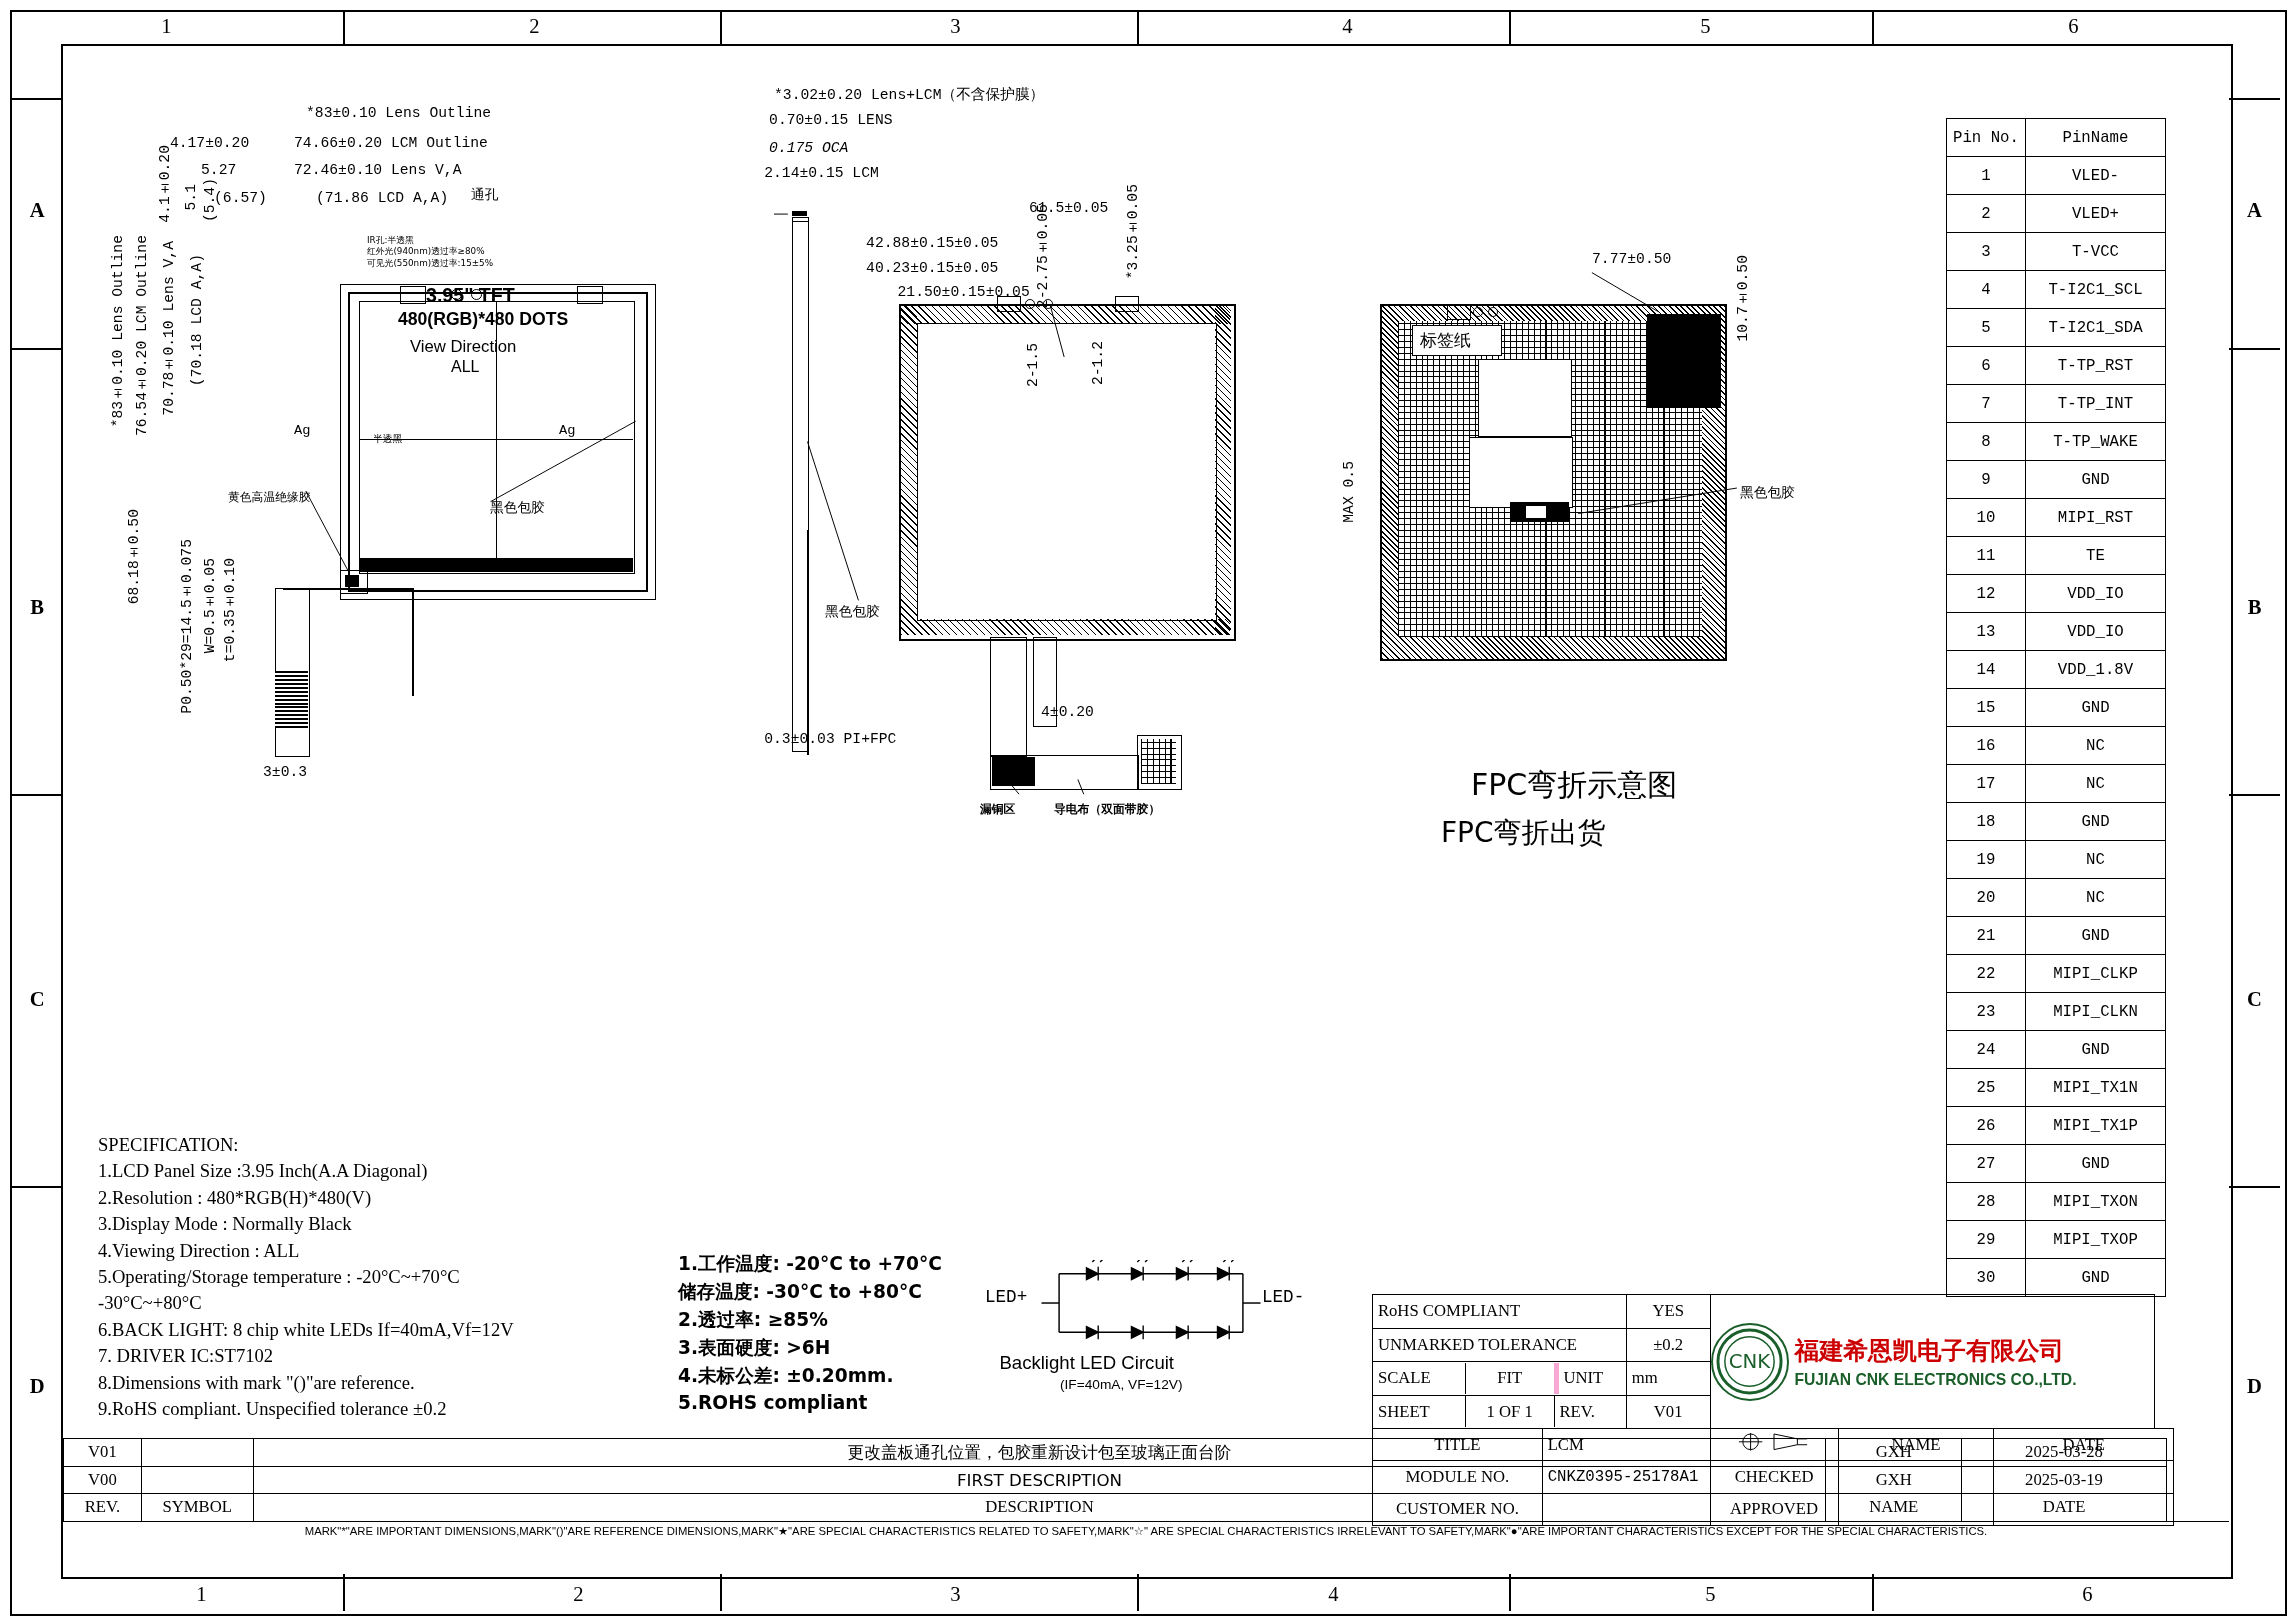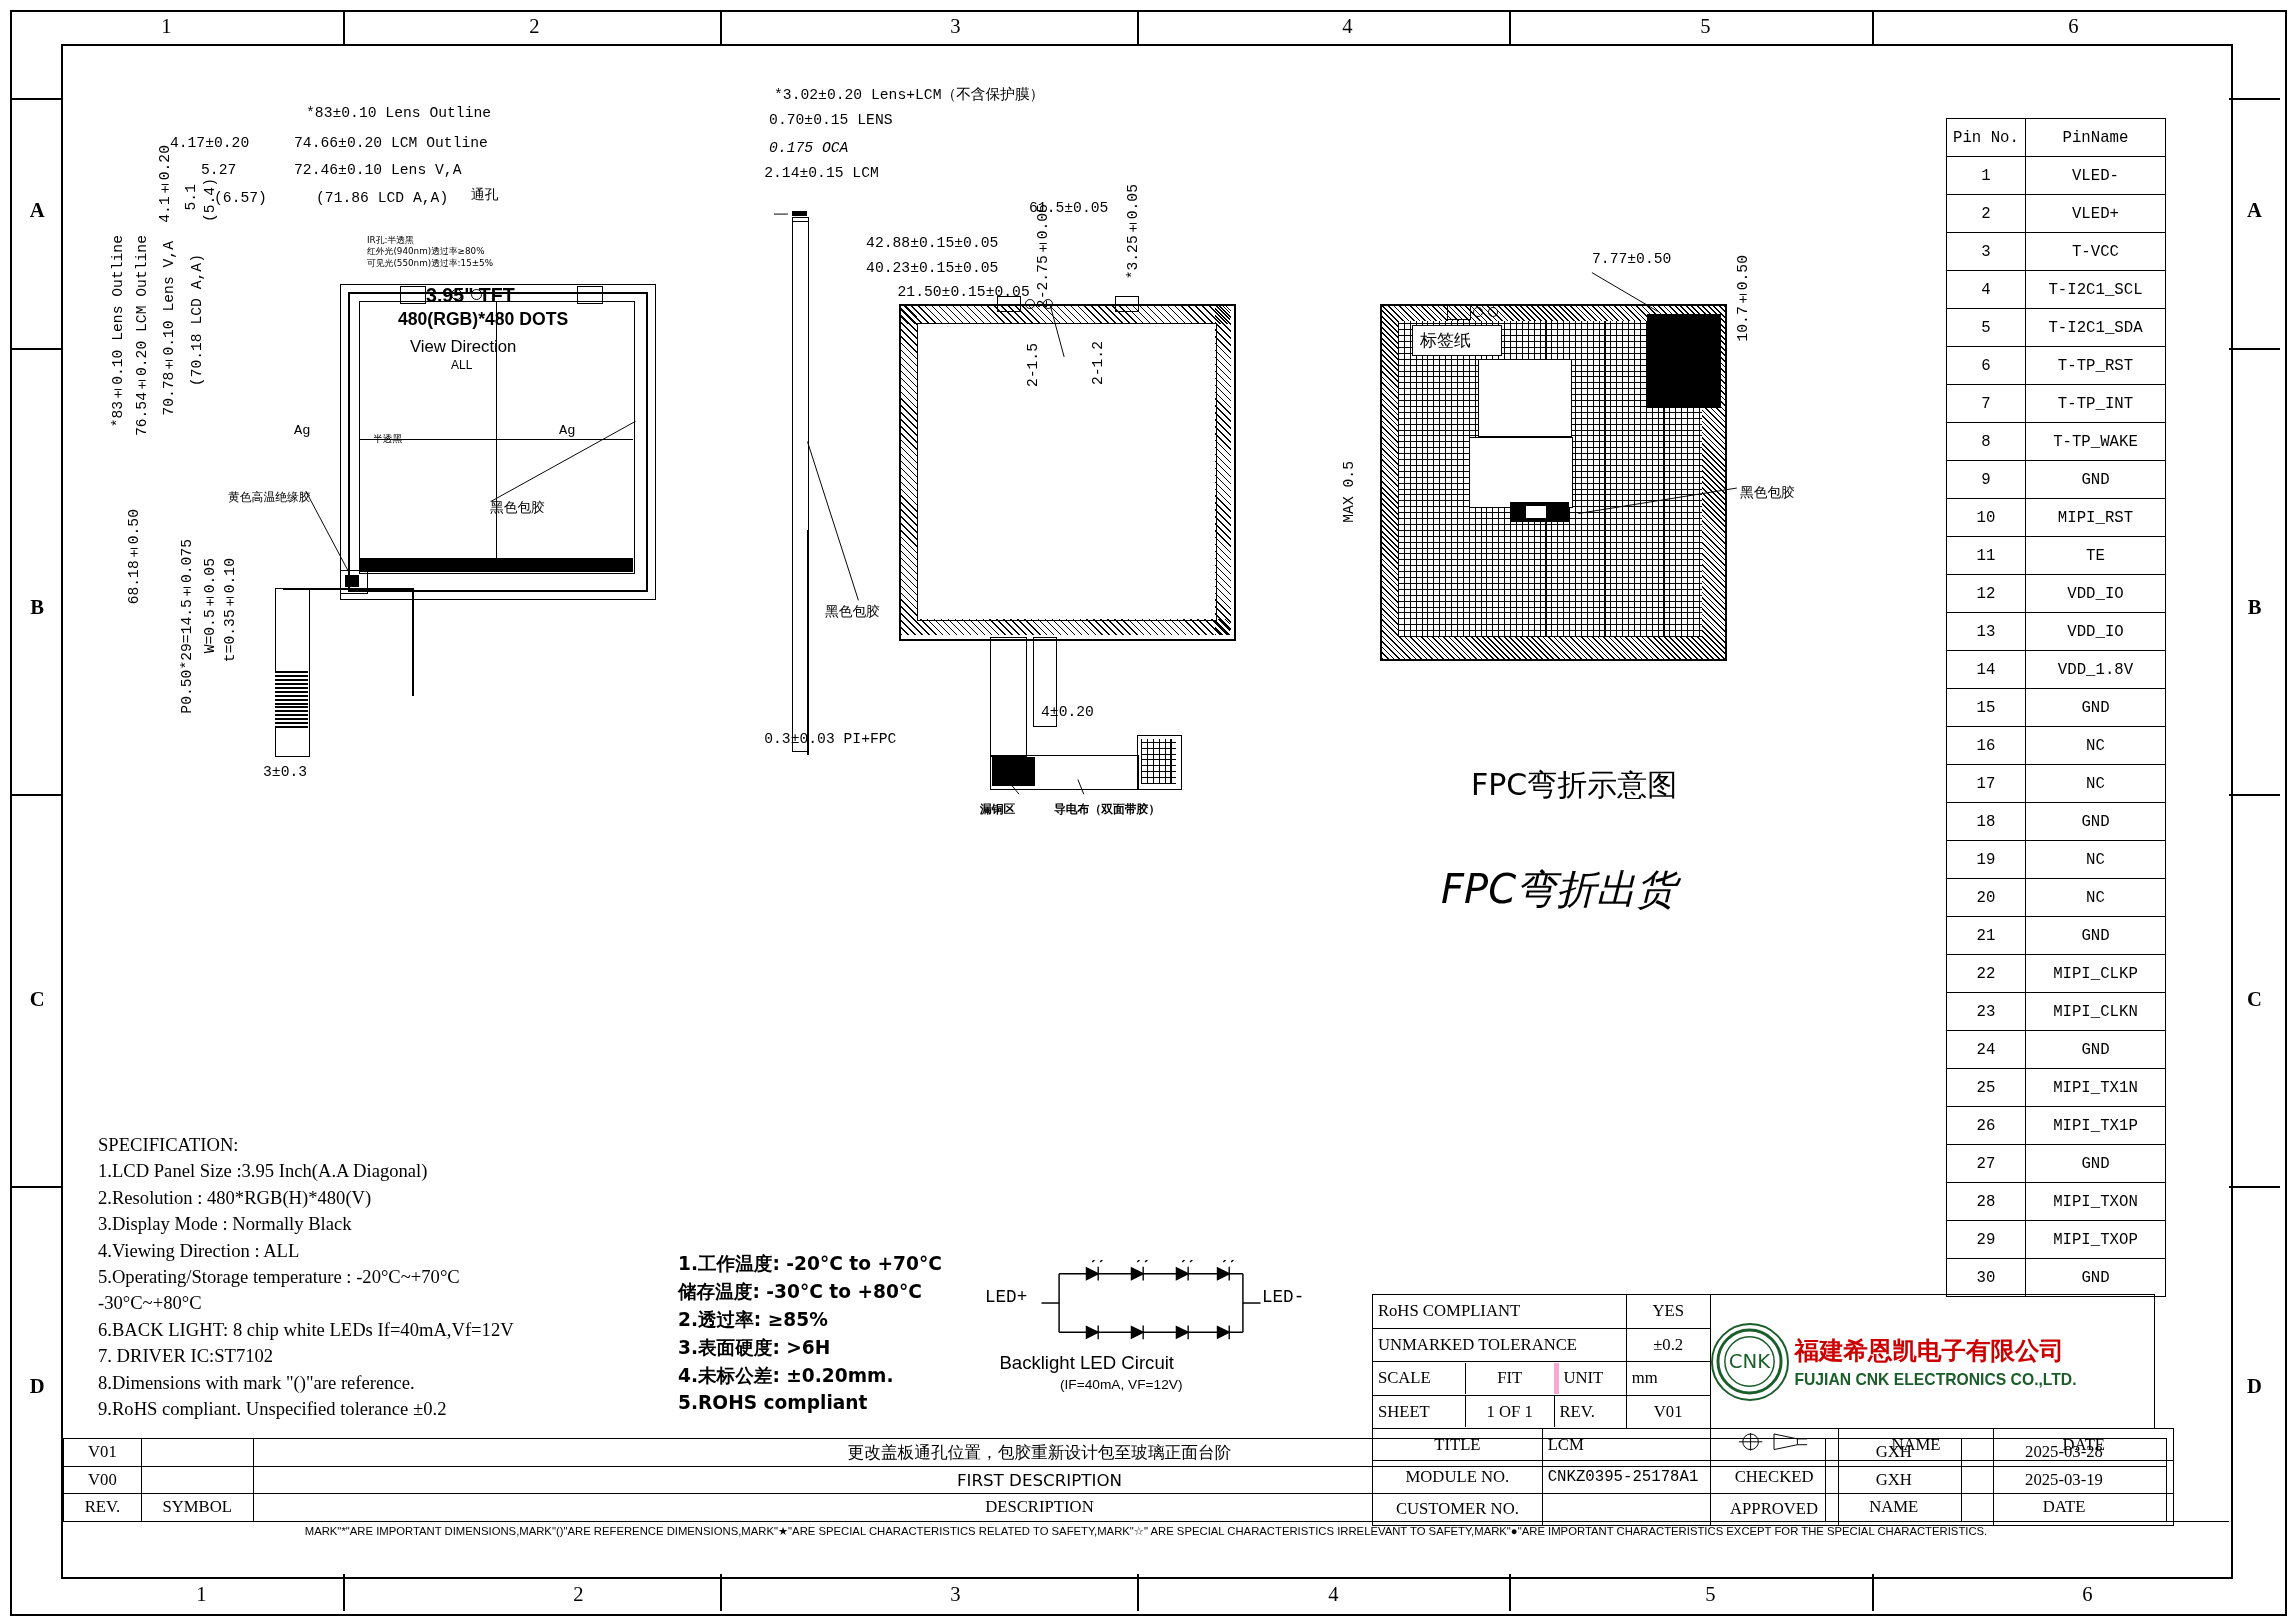--- a/index.html
+++ b/index.html
@@ -139,21 +139,21 @@
     <div class="abs dimtxt vert" style="left:21.6px;top:127px;">(70.18 LCD A,A)</div>
     <div class="abs dimtxt vert" style="left:-41px;top:382px;">68.18±0.50</div>
     <div class="abs dimtxt vert" style="left:11.8px;top:412px;">P0.50*29=14.5±0.075</div>
     <div class="abs dimtxt vert" style="left:35px;top:431px;">W=0.5±0.05</div>
     <div class="abs dimtxt vert" style="left:55px;top:431px;">t=0.35±0.10</div>
     <div class="abs dimtxt" style="left:96px;top:637px;">3±0.3</div>
 
     <div class="abs sans" style="left:259px;top:157px;font-size:19.6px;font-weight:bold;">3.95" TFT</div>
     <div class="abs sans" style="left:231px;top:182px;font-size:17.6px;font-weight:bold;">480(RGB)*480 DOTS</div>
     <div class="abs sans" style="left:243px;top:210px;font-size:16.7px;">View  Direction</div>
-    <div class="abs sans" style="left:284px;top:231px;font-size:12px;">ALL</div>
+    <div class="abs sans" style="left:284px;top:231px;font-size:16px;">ALL</div>
     <div class="abs mono" style="left:127px;top:296px;font-size:13.7px;">Ag</div>
     <div class="abs mono" style="left:392px;top:296px;font-size:13.7px;">Ag</div>
     <div class="abs cjk" style="left:304px;top:59px;font-size:13.7px;">通孔</div>
     <div class="abs cjk" style="left:200px;top:108px;font-size:8.8px;line-height:1.3;white-space:pre;">IR孔:半透黑
 红外光(940nm)透过率≥80%
 可见光(550nm)透过率:15±5%</div>
     <div class="abs cjk" style="left:323px;top:372px;font-size:13.7px;">黑色包胶</div>
     <div class="abs cjk" style="left:61px;top:363px;font-size:11.8px;">黄色高温绝缘胶</div>
     <div class="abs cjk" style="left:206px;top:306px;font-size:9.8px;">半透黑</div>
 
@@ -235,21 +235,21 @@
     <div class="abs dimtxt vert" style="left:382px;top:108px;">10.7±0.50</div>
     <div class="abs dimtxt vert" style="left:-11.8px;top:314px;">MAX 0.5</div>
     <div class="abs cjk" style="left:387px;top:337px;font-size:13.7px;">黑色包胶</div>
     <svg class="abs" style="left:0;top:0;width:470px;height:686px;" viewBox="0 0 480 700" width="470" height="686">
       <line x1="230" y1="374" x2="392" y2="348" stroke="#000" stroke-width="1"></line>
       <line x1="244" y1="128" x2="312" y2="168" stroke="#000" stroke-width="1"></line>
     </svg>
   </div>
 
   <div class="abs cjk" style="left:1441px;top:765px;font-size:30px;margin-left:30px;">FPC弯折示意图</div>
-  <div class="abs cjk" style="left:1441px;top:862px;font-size:40px;font-style:italic;">FPC弯折出货</div>
+  <div class="abs cjk" style="left:1441px;top:814px;font-size:28px;">FPC弯折出货</div>
 
   <table id="pinTable" class="abs">
     <tbody id="pinBody">
         <tr>
           <td class="hd num">Pin No.</td>
           <td class="hd name">PinName</td>
         </tr>
         <tr>
           <td class="num">1</td>
           <td class="name">VLED-</td>

